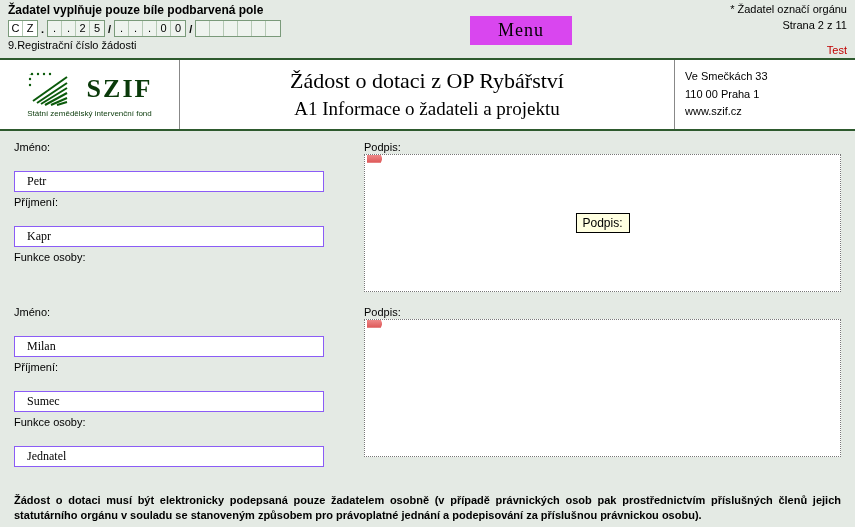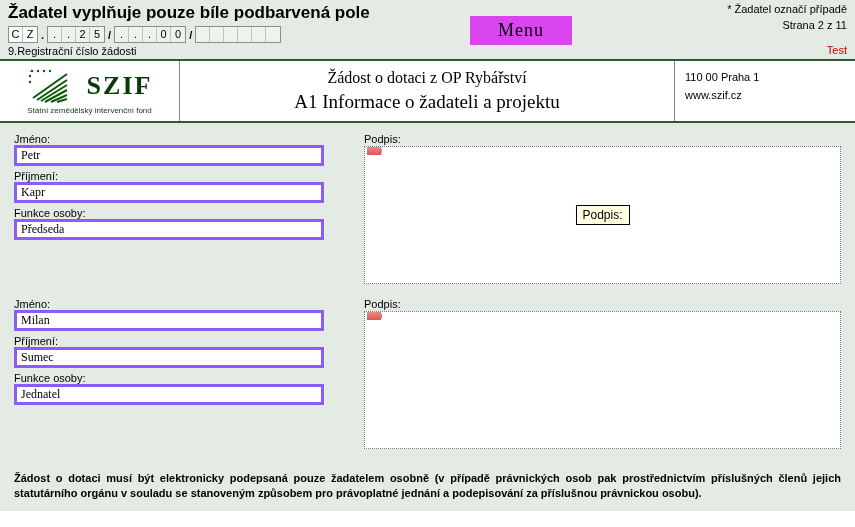--- a/index.html
+++ b/index.html
@@ -2,59 +2,59 @@
 <html><head>
 <meta charset="utf-8">
 <style>
   * { box-sizing: border-box; margin: 0; padding: 0; }
   body { font-family: Verdana, Geneva, sans-serif; font-size: 11px; background: #fff; width: 855px; }
   .page { width: 855px; background: #e4eae4; }
 
   
   .topbar { display: flex; align-items: flex-start; padding: 3px 8px 2px 8px; position: relative; }
   .top-left { flex: 1; }
-  .top-instr { font-weight: bold; color: #000; font-size: 17px; margin-bottom: 3px; }
+  .top-instr { font-weight: bold; color: #000; font-size: 12px; margin-bottom: 3px; }
   .reg-row { display: flex; align-items: center; gap: 1px; margin-top: 2px; }
   .reg-box { display: inline-flex; border: 1px solid #7a9a7a; background: #eef3ee; height: 17px; }
   .reg-box span { display: inline-block; width: 14px; text-align: center; line-height: 15px; font-size: 11px; border-right: 1px solid #b5c9b5; }
   .reg-box span:last-child { border-right: none; }
   .reg-box.white { background: #fff; }
   .reg-sep { padding: 0 2px; font-weight: bold; }
   .reg-label { font-size: 11px; margin-top: 2px; }
 
   .menu-btn { position: absolute; left: 470px; top: 16px; background: #d946ef; color: #000; font-family: Verdana; font-size: 18px; font-weight: normal; padding: 4px 28px; border: none; letter-spacing: 1px; }
 
   .top-right { text-align: right; font-size: 11px; padding-top: 0; width: 200px; }
   .top-right .hint { color: #000; }
   .top-right .page-num { margin-top: 4px; }
   .top-right .test { color: #c00000; font-weight: normal; margin-top: 13px; }
 
   
   .header-band { display: flex; border-top: 2px solid #2e5a2e; border-bottom: 2px solid #2e5a2e; background: #fff; }
   .logo-cell { width: 180px; border-right: 1px solid #888; display: flex; flex-direction: column; align-items: center; justify-content: center; padding: 6px; }
   .title-cell { flex: 1; border-right: 1px solid #888; text-align: center; padding: 8px; }
-  .title-cell h1 { font-family: Verdana; font-size: 16px; font-weight: normal; }
+  .title-cell h1 { font-family: Verdana; font-size: 22px; font-weight: normal; }
   .title-cell h2 { font-family: Verdana; font-size: 19px; font-weight: normal; margin-top: 4px; }
   .addr-cell { width: 180px; padding: 8px 10px; font-size: 11px; line-height: 1.6; }
 
   
   .logo { display: flex; align-items: center; gap: 16px; }
   .logo-text { font-family: Verdana; }
   .logo-text .big { font-size: 26px; font-weight: bold; color: #0a3a0a; letter-spacing: 2px; line-height: 1; }
   .logo-sub { font-size: 8px; color: #0a3a0a; margin-top: 2px; text-align: center; }
 
   
   .form-body { padding: 10px 14px 0 14px; }
   .person-row { display: flex; gap: 14px; margin-bottom: 14px; }
   .person-left { width: 310px; }
   .person-right { flex: 1; padding-left: 26px; }
 
   .fld { margin-bottom: 4px; }
-  .fld label { display: block; font-size: 11px; margin-bottom: 0; }
-  .fld input { width: 100%; height: 21px; border: 3px solid #8b5cf6; background: #fff; font-family: Verdana; font-size: 12px; padding: 1px 4px; }
+  .fld label { display: block; font-size: 11px; margin-bottom: 18px; }
+  .fld input { width: 100%; height: 21px; border: 1px solid #8b5cf6; background: #fff; font-family: Verdana; font-size: 12px; padding: 1px 12px; }
 
   .sig-label { font-size: 11px; margin-bottom: 1px; }
   .sig-box { border: 1px dotted #777; background: #fff; height: 138px; position: relative; }
   .sig-tag { position: absolute; top: 0; left: 2px; background: linear-gradient(#e88, #d55); color: #300; font-size: 5px; padding: 0 10px 0 4px; height: 8px; line-height: 8px; clip-path: polygon(0 0, 90% 0, 100% 50%, 90% 100%, 0 100%); }
   .sig-tooltip { position: absolute; left: 50%; top: 50%; transform: translate(-50%,-50%); background: #ffffe1; border: 1px solid #000; padding: 2px 6px; font-size: 12px; }
 
   
   .footer-note { padding: 8px 14px 10px 14px; font-size: 11px; font-weight: bold; text-align: justify; line-height: 1.35; }
 </style>
 </head>
@@ -94,21 +94,21 @@
             <span></span>
             <span></span>
         </span>
       </div>
       <div class="reg-label">9.Registrační číslo žádosti</div>
     </div>
 
     <button class="menu-btn">Menu</button>
 
     <div class="top-right">
-      <div class="hint">* Žadatel označí případě</div>
+      <div class="hint">* Žadatel označí orgánu</div>
       <div class="page-num">Strana 2 z 11</div>
       <div class="test">Test</div>
     </div>
   </div>
 
   <div class="header-band">
     <div class="logo-cell">
       <div class="logo">
         <svg width="44" height="36">
           <g fill="#0a5a0a">
@@ -133,40 +133,40 @@
           <div class="big">SZIF</div>
         </div>
       </div>
       <div class="logo-sub">Státní zemědělský intervenční fond</div>
     </div>
     <div class="title-cell">
       <h1>Žádost o dotaci z OP Rybářství</h1>
       <h2>A1 Informace o žadateli a projektu</h2>
     </div>
     <div class="addr-cell">
+      <div>Ve Smečkách 33</div>
       <div>110 00 Praha 1</div>
       <div>www.szif.cz</div>
     </div>
   </div>
 
   <div class="form-body">
 
     <div class="person-row">
       <div class="person-left">
         <div class="fld">
           <label>Jméno:</label>
           <input type="text" value="Petr" style="">
         </div>
         <div class="fld">
           <label>Příjmení:</label>
           <input type="text" value="Kapr" style="">
         </div>
         <div class="fld">
           <label>Funkce osoby:</label>
-          <input type="text" value="Předseda" style="">
         </div>
       </div>
       <div class="person-right">
         <div class="sig-label">Podpis:</div>
         <div class="sig-box">
           <div class="sig-tag">&nbsp;</div>
           <div class="sig-tooltip">Podpis:</div>
         </div>
       </div>
     </div>

